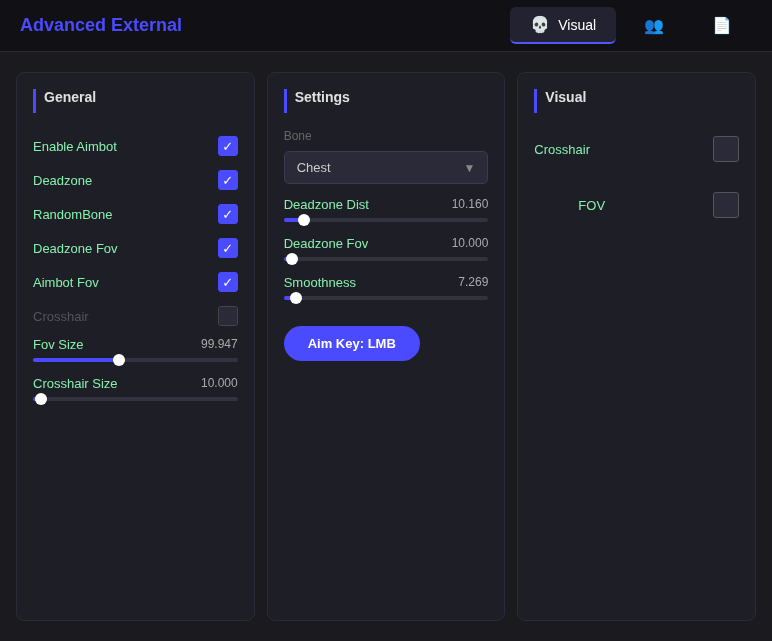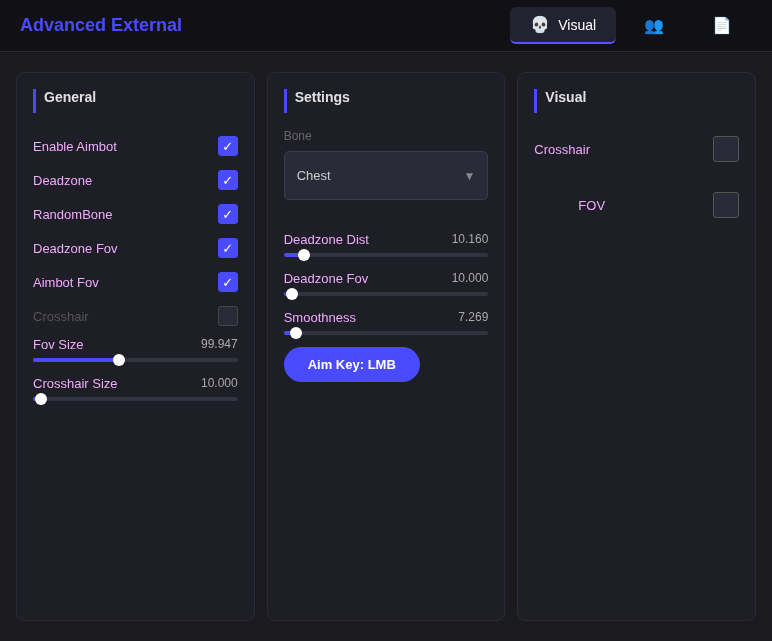--- a/index.html
+++ b/index.html
@@ -83,21 +83,21 @@
 
     
     .setting-row {
       display: flex;
       align-items: center;
       justify-content: space-between;
       padding: 7px 0;
     }
     .setting-label {
       font-size: 13px;
-      color: #f0abfc;
+      color: #86efac;
     }
     .setting-label.disabled {
       color: #555;
     }
 
     
     .checkbox {
       width: 20px;
       height: 20px;
       border-radius: 3px;
@@ -156,23 +156,23 @@
     }
 
     
     .dropdown {
       display: flex;
       align-items: center;
       justify-content: space-between;
       background: #2a2a38;
       border: 1px solid #3a3a50;
       border-radius: 5px;
-      padding: 16px 12px;
-      cursor: pointer;
-      margin-bottom: 28px;
+      padding: 8px 12px;
+      cursor: pointer;
+      margin-bottom: 9px;
     }
     .dropdown-label {
       font-size: 13px;
       color: #ccc;
     }
     .dropdown-arrow {
       font-size: 12px;
       color: #888;
     }
 
@@ -186,21 +186,21 @@
     
     .aim-key-btn {
       background: #4a4aff;
       color: #fff;
       border: none;
       border-radius: 20px;
       padding: 10px 24px;
       font-size: 13px;
       font-weight: 600;
       cursor: pointer;
-      margin-top: 2px;
+      margin-top: 16px;
       display: block;
     }
 
     
     .visual-checkbox {
       width: 26px;
       height: 26px;
       background: #2a2a38;
       border: 1px solid #555;
       border-radius: 3px;

